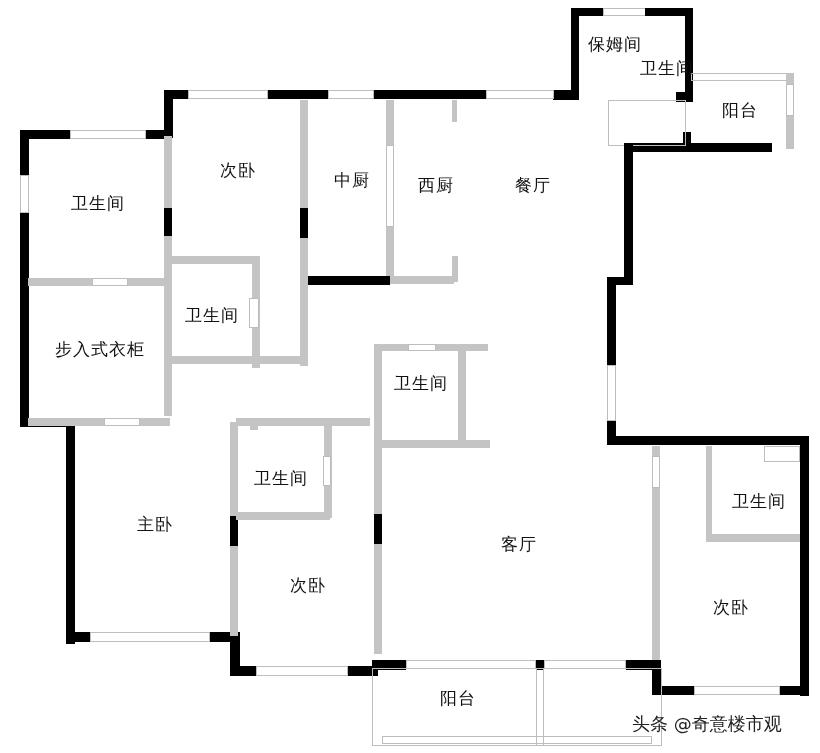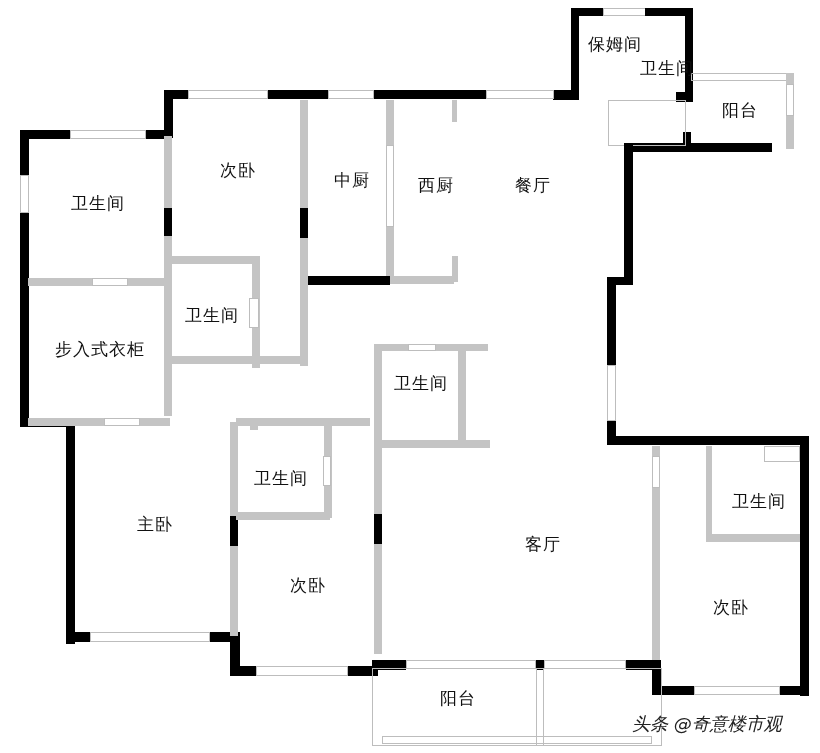--- a/index.html
+++ b/index.html
@@ -2,21 +2,21 @@
 <html><head>
 <meta charset="utf-8">
 <style>
   html,body{margin:0;padding:0;background:#fff;}
   #plan{position:relative;width:820px;height:753px;background:#fff;overflow:hidden;font-family:"DejaVu Sans","Liberation Sans",sans-serif;}
   .w{position:absolute;background:#000;}
   .g{position:absolute;background:#c4c4c4;}
   .win{position:absolute;background:#fff;border:1px solid #bdbdbd;box-sizing:border-box;}
   .ln{position:absolute;border:1px solid #bdbdbd;box-sizing:border-box;background:transparent;}
   .lbl{position:absolute;font-size:17px;color:#111;white-space:nowrap;transform:translate(-50%,-50%);letter-spacing:1px;}
-  .wm{position:absolute;font-size:18px;color:#222;white-space:nowrap;font-style:italic;}
+  .wm{position:absolute;font-size:18px;color:#222;white-space:nowrap;}
 </style>
 </head>
 <body>
 
 <div id="plan">
 
   <div class="w" style="left:571px;top:8px;width:8px;height:92px;"></div>
   <div class="w" style="left:571px;top:8px;width:34px;height:8px;"></div>
   <div class="win" style="left:603px;top:8px;width:44px;height:8px;"></div>
   <div class="w" style="left:645px;top:8px;width:48px;height:8px;"></div>
@@ -123,19 +123,19 @@
   <div class="lbl" style="left:352px;top:180px;">中厨</div>
   <div class="lbl" style="left:436px;top:185px;">西厨</div>
   <div class="lbl" style="left:533px;top:185px;">餐厅</div>
   <div class="lbl" style="left:98px;top:203px;">卫生间</div>
   <div class="lbl" style="left:212px;top:315px;">卫生间</div>
   <div class="lbl" style="left:100px;top:349px;">步入式衣柜</div>
   <div class="lbl" style="left:421px;top:383px;">卫生间</div>
   <div class="lbl" style="left:281px;top:478px;">卫生间</div>
   <div class="lbl" style="left:759px;top:501px;">卫生间</div>
   <div class="lbl" style="left:155px;top:524px;">主卧</div>
-  <div class="lbl" style="left:519px;top:544px;margin-left:24px;">客厅</div>
+  <div class="lbl" style="left:519px;top:544px;">客厅</div>
   <div class="lbl" style="left:308px;top:585px;">次卧</div>
   <div class="lbl" style="left:731px;top:607px;">次卧</div>
   <div class="lbl" style="left:458px;top:698px;">阳台</div>
 
   <div class="wm" style="left:632px;top:712px;">头条 @奇意楼市观</div>
 </div>
 
 </body></html>

